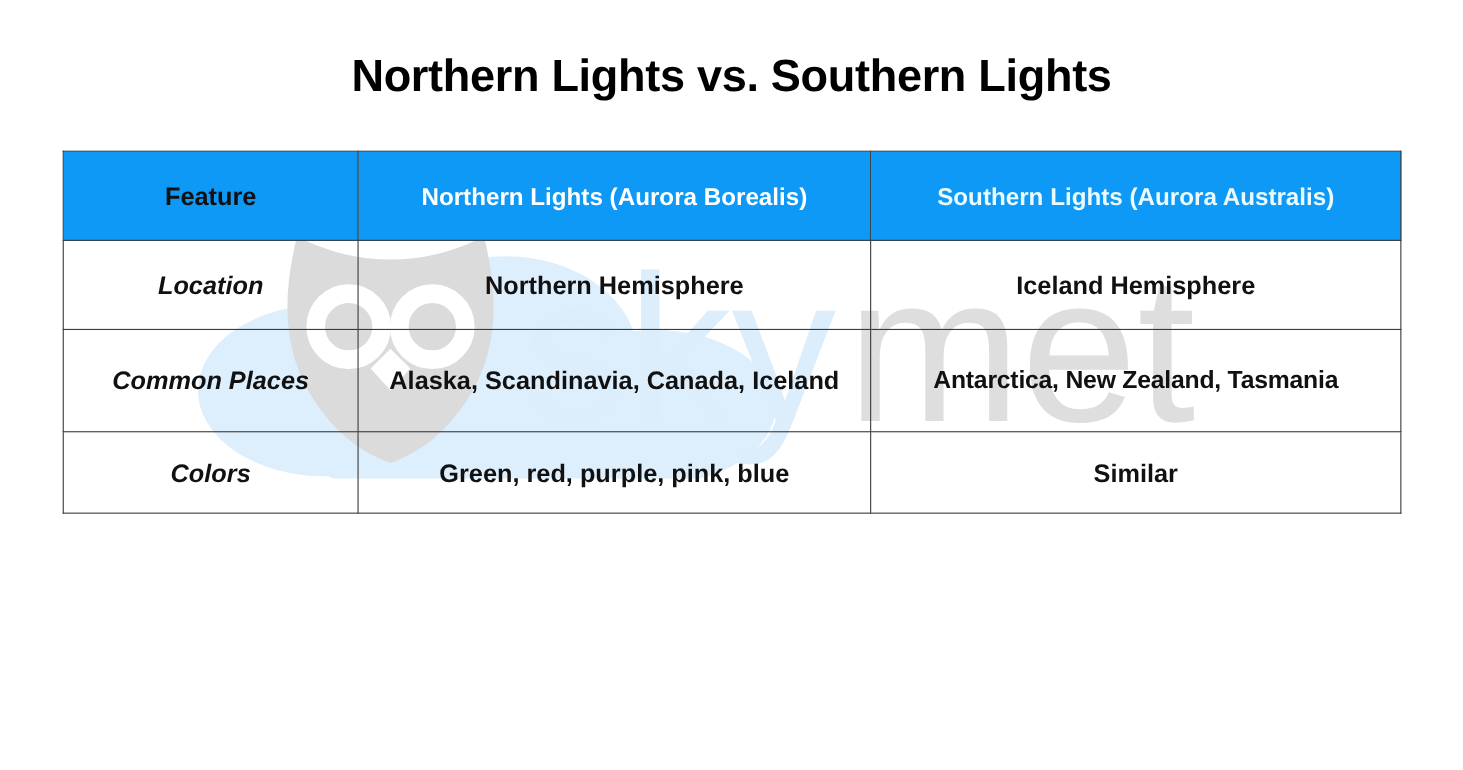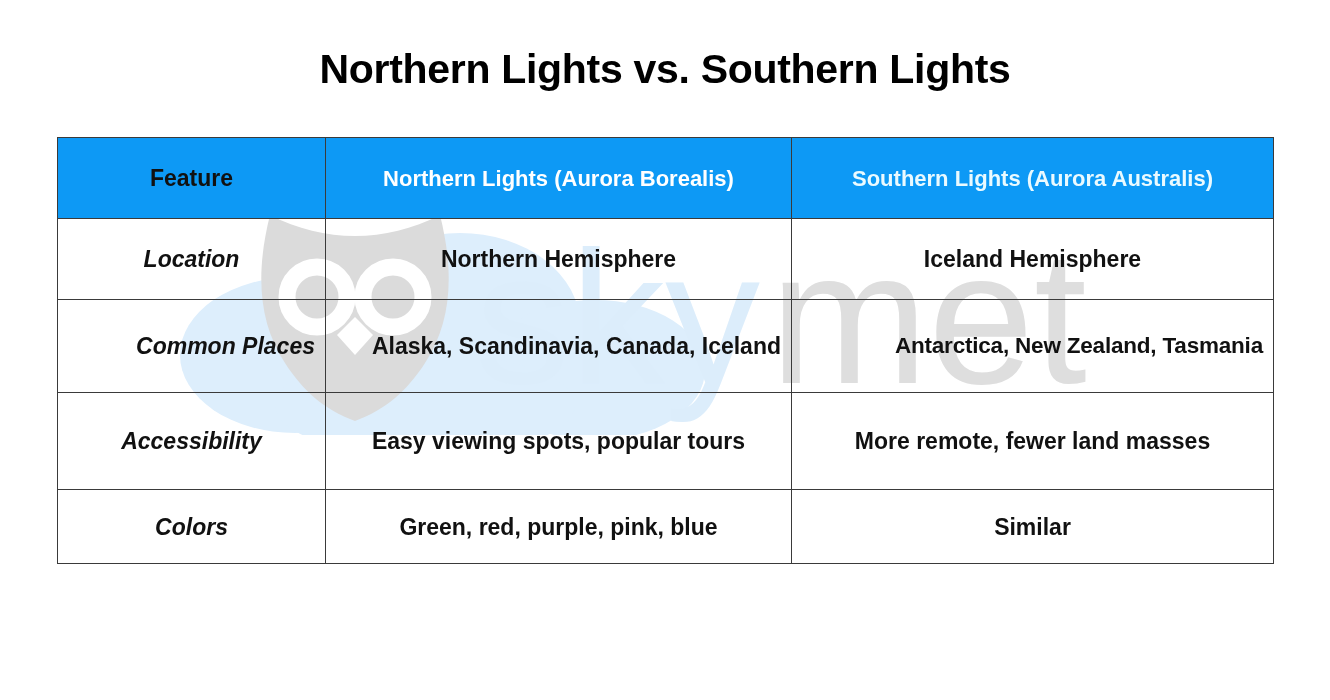--- a/index.html
+++ b/index.html
@@ -89,21 +89,21 @@
   thead th.h-feature { font-size: 23px; }
   thead th.h-south { color: #eafaff; }
   thead th.h-north { color: #ffffff; }
 
   tbody td {
     font-size: 23px;
     line-height: 38px;
     background: transparent;
   }
   tbody tr.r1 td { height: 81px; }
-  tbody tr.r2 td { height: 93px; text-align: right; }
+  tbody tr.r2 td { height: 93px; }
   tbody tr.r3 td { height: 97px; }
   tbody tr.r4 td { height: 74px; }
 
   tbody td.col-feature { font-size: 23px; font-style: italic; }
   tbody td.wide { font-size: 23px; margin-top: 12px; }
   tbody td.tight { font-size: 22.5px; letter-spacing: -0.2px; }
 </style>
 </head>
 <body>
 
@@ -156,25 +156,20 @@
         <tr class="r1">
           <td class="col-feature">Location</td>
           <td class="wide">Northern Hemisphere</td>
           <td class="wide">Iceland Hemisphere</td>
         </tr>
         <tr class="r2">
           <td class="col-feature">Common Places</td>
           <td class="wide">Alaska, Scandinavia, Canada, Iceland</td>
           <td class="tight">Antarctica, New Zealand, Tasmania</td>
         </tr>
-        <tr class="r3">
-          <td class="col-feature">Accessibility</td>
-          <td class="wide">Easy viewing spots, popular tours</td>
-          <td class="wide">More remote, fewer land masses</td>
-        </tr>
         <tr class="r4">
           <td class="col-feature">Colors</td>
           <td class="wide">Green, red, purple, pink, blue</td>
           <td class="wide">Similar</td>
         </tr>
       </tbody>
     </table>
   </div>
 
 </div>

